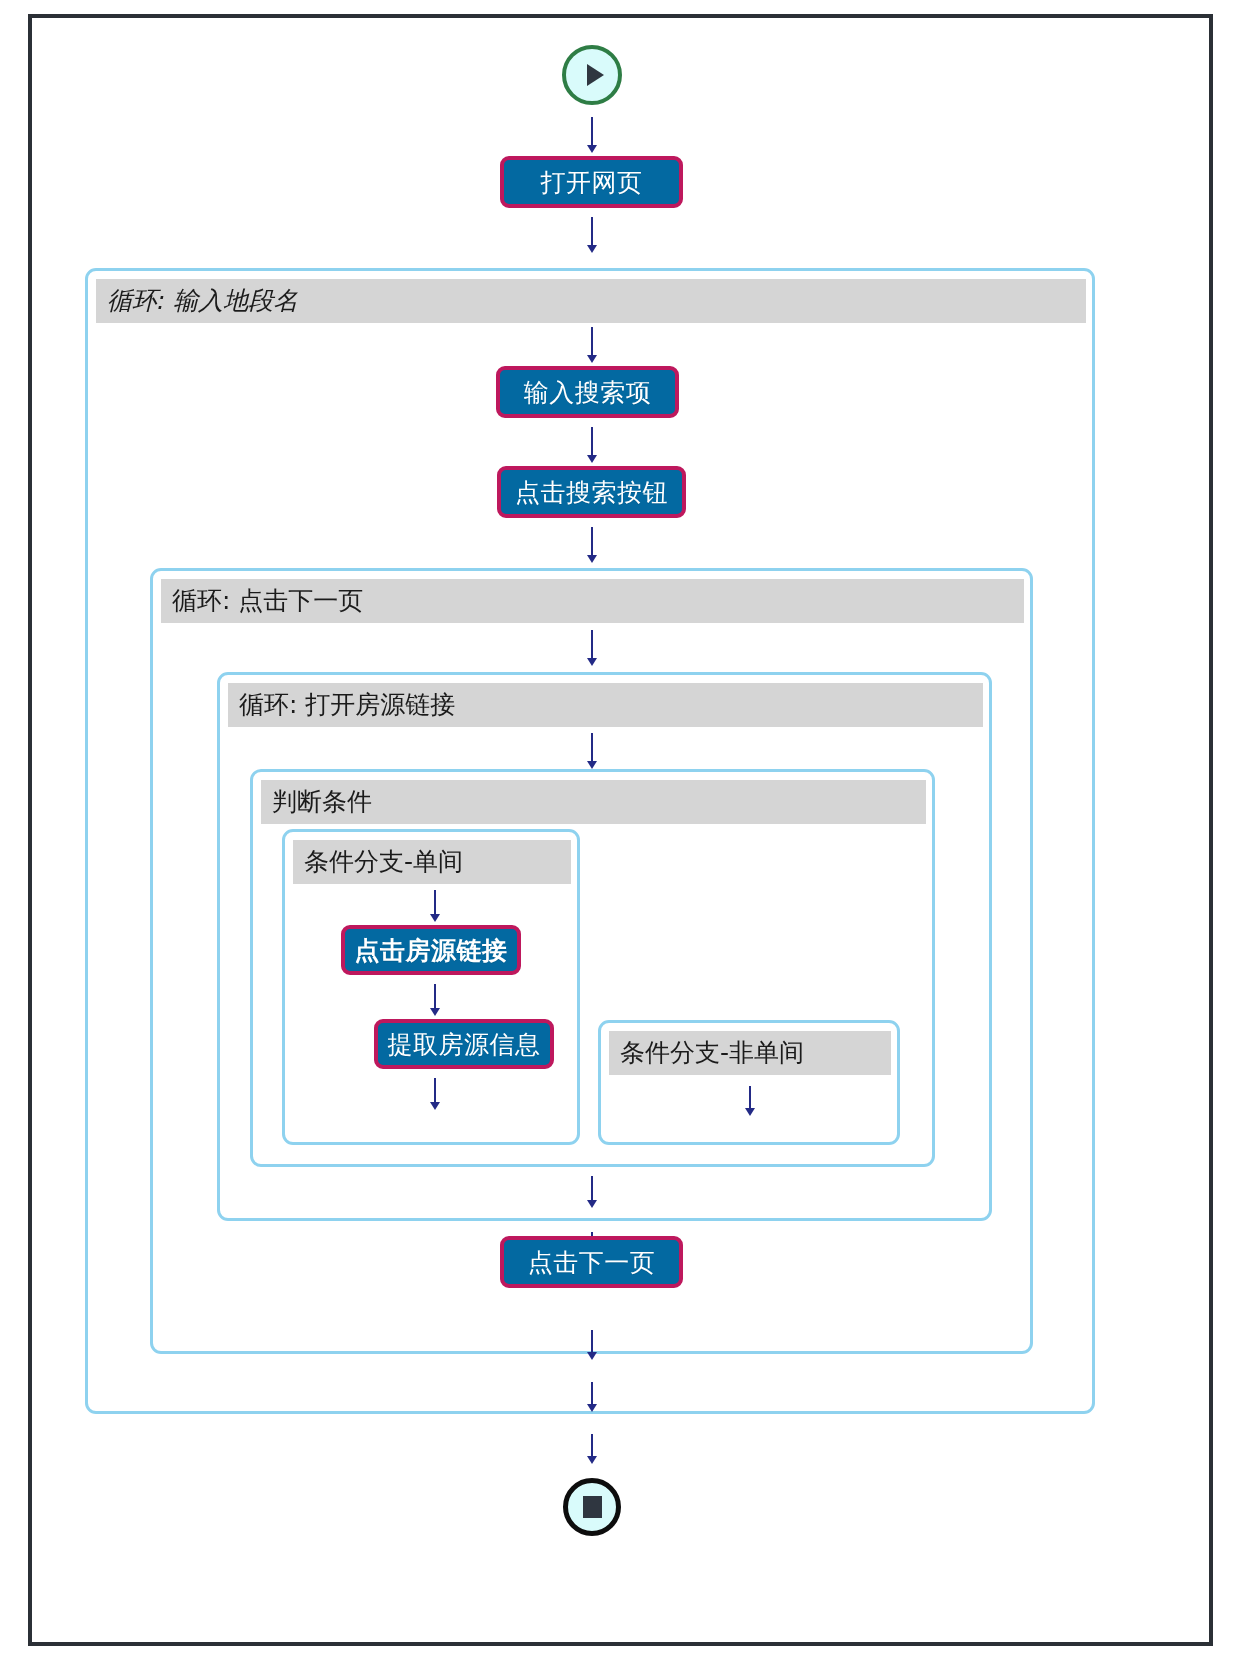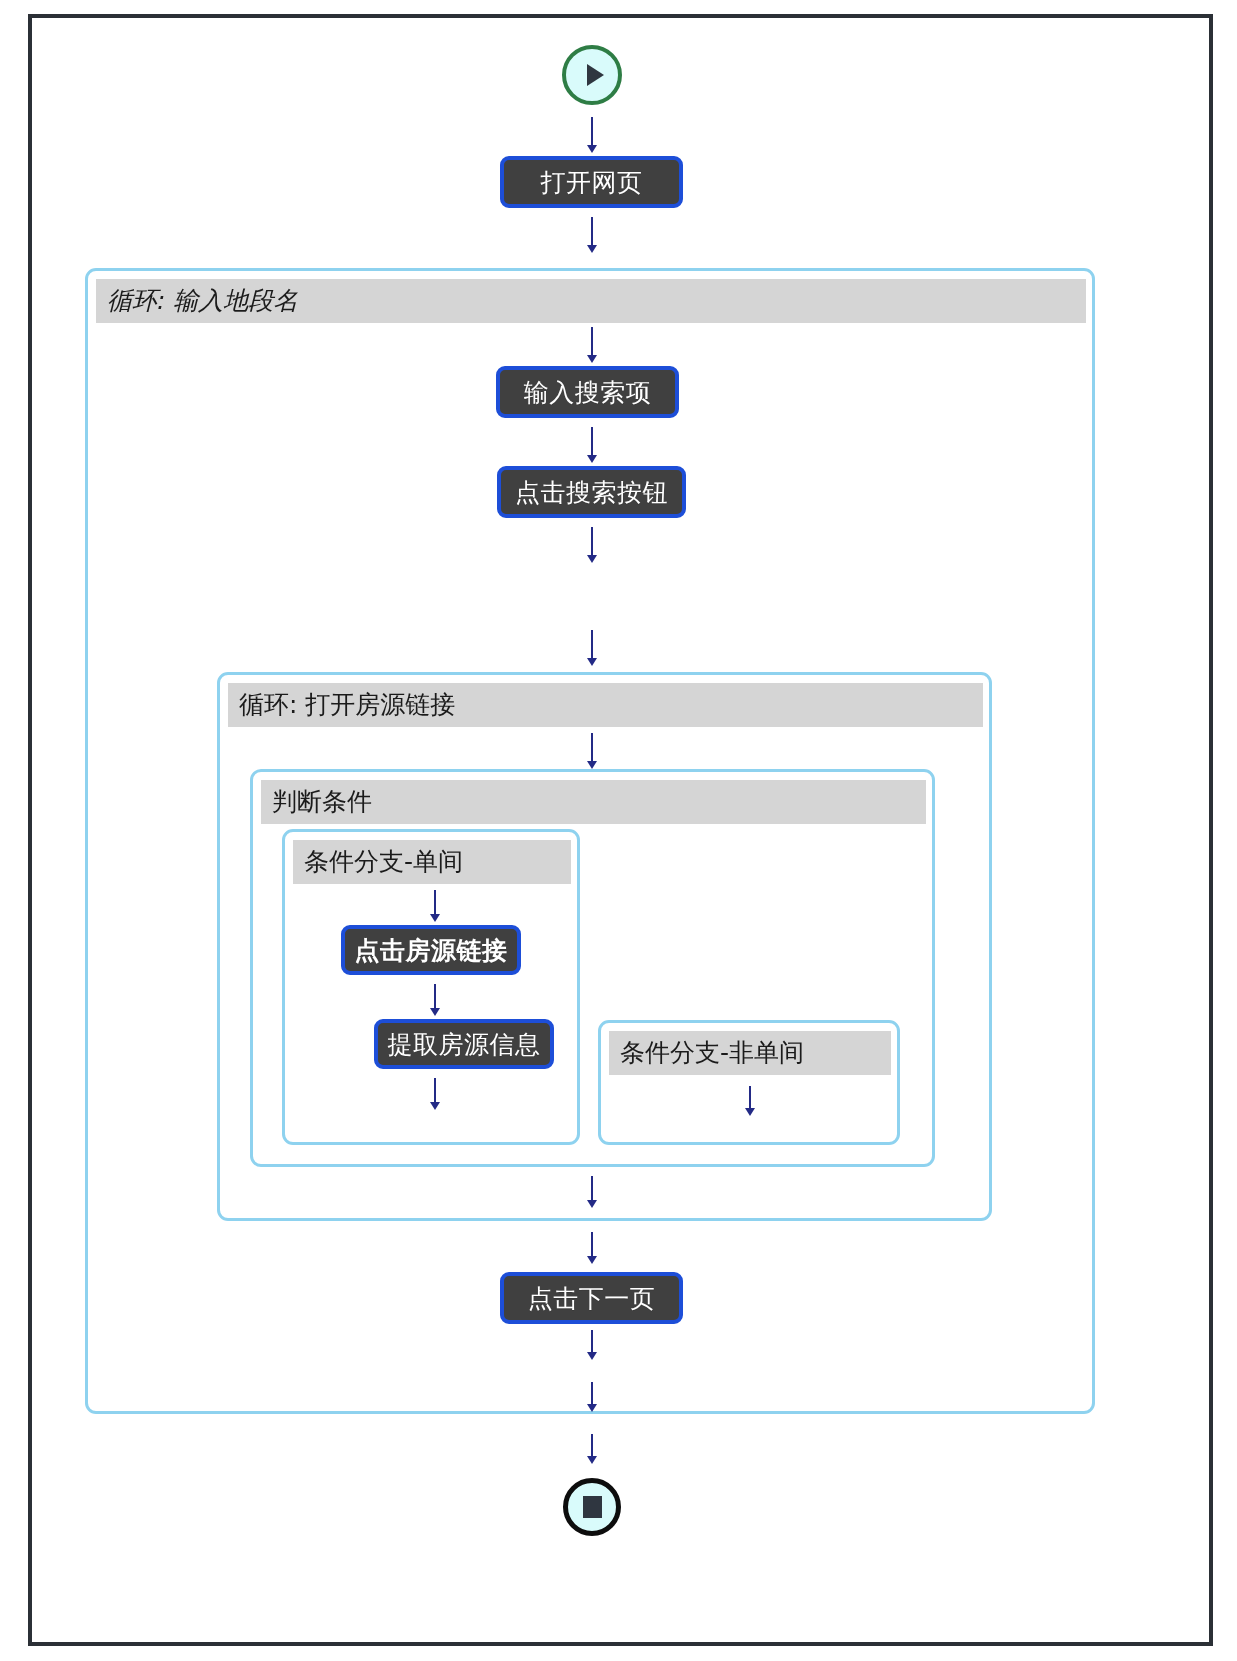--- a/index.html
+++ b/index.html
@@ -58,22 +58,22 @@
     margin-left: 6px;
   }
   .stop-sq {
     width: 19px;
     height: 22px;
     background: #2f3640;
   }
 
   
   .action {
-    background: #404040;
-    border: 4px solid #1d4ed8;
+    background: #0369a1;
+    border: 4px solid #be185d;
     border-radius: 9px;
     color: #ffffff;
     font-size: 25px;
     line-height: 1;
     display: flex;
     align-items: center;
     justify-content: center;
     letter-spacing: 0.5px;
     text-shadow: 0 1px 0 rgba(0,0,0,0.10);
     white-space: nowrap;
@@ -158,20 +158,23 @@
       <div class="head"></div>
   </div>
 
   <div class="node action" style="left:497px; top:466px; width:189px; height:52px;">点击搜索按钮</div>
 
   <div class="arrow" style="left:581px; top:527px; height:36px;">
     <div class="shaft"></div>
       <div class="head"></div>
   </div>
 
+  <div class="node container-box" style="left:150px; top:568px; width:883px; height:786px;">
+    <div class="container-title" style="left:8px; top:8px; width:863px;">循环: 点击下一页</div>
+  </div>
 
   <div class="arrow" style="left:581px; top:630px; height:36px;">
     <div class="shaft"></div>
       <div class="head"></div>
   </div>
 
   <div class="node container-box" style="left:205px; top:672px; width:775px; height:549px;margin-left:12px;">
     <div class="container-title" style="left:8px; top:8px; width:755px;">循环: 打开房源链接</div>
   </div>
 
@@ -219,21 +222,21 @@
   <div class="arrow" style="left:581px; top:1176px; height:32px;">
     <div class="shaft"></div>
       <div class="head"></div>
   </div>
 
   <div class="arrow" style="left:581px; top:1232px; height:32px;">
     <div class="shaft"></div>
       <div class="head"></div>
   </div>
 
-  <div class="node action" style="left:500px; top:1272px; width:183px; height:52px;">点击下一页</div>
+  <div class="node action" style="left:500px; top:1236px; width:183px; height:52px;">点击下一页</div>
 
   <div class="arrow" style="left:581px; top:1330px; height:30px;">
     <div class="shaft"></div>
       <div class="head"></div>
   </div>
 
   <div class="arrow" style="left:581px; top:1382px; height:30px;">
     <div class="shaft"></div>
       <div class="head"></div>
   </div>

